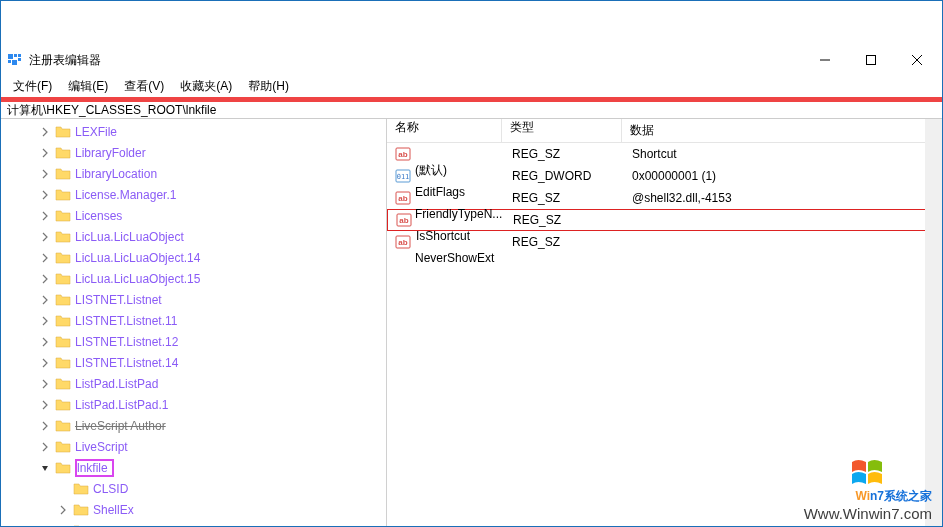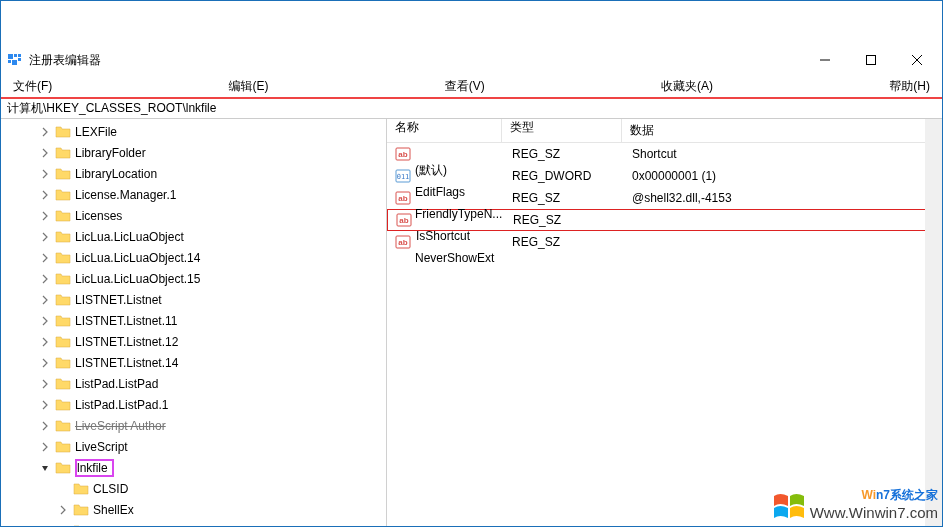--- a/index.html
+++ b/index.html
@@ -2,49 +2,49 @@
 <html><head>
 <meta charset="utf-8">
 <style>
 * { box-sizing: border-box; margin: 0; padding: 0; }
 body { font-family: "Microsoft YaHei", "Segoe UI", Tahoma, sans-serif; font-size: 12px; background: #fff; width: 943px; height: 527px; overflow: hidden; border: 1px solid #1a6fb8; position: relative; }
 .titlebar { height: 30px; background: #fff; display: flex; align-items: center; padding: 0 2px 0 6px; margin-top: 44px; }
 .titlebar .app-icon { width: 16px; height: 16px; margin-right: 6px; }
 .titlebar .title { flex: 1; font-size: 12px; color: #000; }
 .titlebar .win-controls { display: flex; }
 .titlebar .win-btn { width: 46px; height: 30px; display: flex; align-items: center; justify-content: center; color: #000; }
-.menubar { height: 22px; display: flex; align-items: center; padding: 0 6px; gap: 4px; background:#fff;justify-content:space-between; }
+.menubar { height: 22px; display: flex; align-items: center; padding: 0 6px; gap: 4px; background:#fff; }
 .menu-item { padding: 2px 6px; font-size: 12px; color: #000; }
-.address-bar { height: 22px; border-top: 2px solid #ef4444; border-bottom: 1px solid #ccc; display: flex; align-items: center; padding: 0 6px; font-size: 12px; background: #fff; }
+.address-bar { height: 22px; border-top: 5px solid #ef4444; border-bottom: 1px solid #ccc; display: flex; align-items: center; padding: 0 6px; font-size: 12px; background: #fff; }
 .content { display: flex; height: calc(527px - 30px - 22px - 22px - 2px); }
 .tree-pane { width: 386px; border-right: 1px solid #d0d0d0; overflow: hidden; position: relative; background:#fff; }
 .tree { padding: 2px 0 0 0; height: calc(100% - 17px); overflow: hidden; }
 .tree-row { display: flex; align-items: center; height: 21px; white-space: nowrap; }
 .indent { display: inline-block; width: 18px; height: 21px; flex-shrink: 0; }
 .expander { width: 16px; height: 16px; display: inline-flex; align-items: center; justify-content: center; margin-right: 2px; flex-shrink:0; }
 .folder-icon { width: 16px; height: 16px; display: inline-block; margin-right: 4px; flex-shrink:0; }
-.tree-label { font-size: 12px; color: #000000; }
+.tree-label { font-size: 12px; color: #8b5cf6; }
 .selected-box { border: 2px solid #d946ef; padding: 0 4px 0 0; }
 .list-pane { flex: 1; background: #fff; overflow: hidden; position: relative; }
 .list-header { display: flex; height: 24px; align-items: center; border-bottom: 1px solid #e5e5e5; font-size: 12px; position: relative; }
 .col { padding-left: 8px; }
 .col-name { width: 115px; }
 .col-type { width: 120px; }
 .col-data { flex: 1; }
 .vline { border-right: 1px solid #e5e5e5; height: 100%; }
 .list-row { display: flex; height: 22px; align-items: center; font-size: 12px; }
 .value-icon { width: 16px; height: 16px; margin: 0 4px 0 8px; flex-shrink:0; }
 .cell-name { width: 97px; overflow: hidden; text-overflow: ellipsis; white-space: nowrap; margin-top: 32px; }
 .cell-type { width: 120px; }
 .cell-data { flex: 1; }
 .highlighted-row { border: 1px solid #d22; }
 .hscroll { position: absolute; left: 0; right: 0; bottom: 0; height: 17px; background: #f0f0f0; display: flex; align-items: center; }
 .hscroll .arrow { width: 17px; height: 17px; display:flex; align-items:center; justify-content:center; background:#f0f0f0; }
 .hscroll .thumb { height: 15px; background: #cdcdcd; }
-.watermark { position: absolute; right: 4px; bottom: 4px; display: flex; align-items: center; opacity: 0.95; }
+.watermark { position: absolute; right: 10px; bottom: 4px; display: flex; align-items: center; opacity: 0.95; flex-direction: column; }
 .watermark .txt { text-align: right; font-size: 12px; }
 .watermark .l1 { color: #0a6ad8; font-weight: bold; }
 .watermark .l1 span { color: #f7931e; }
 .watermark .l2 { color: #333; font-size: 15px; }
 .vscroll { position: absolute; top: 0; right: 0; width: 17px; bottom: 0; background: #f0f0f0; }
 </style>
 </head>
 <body>
 
 <div class="titlebar">

